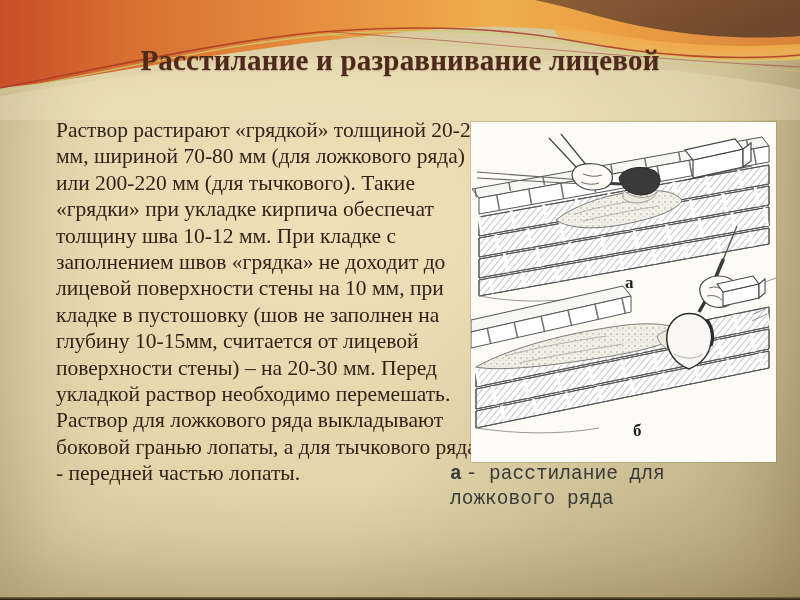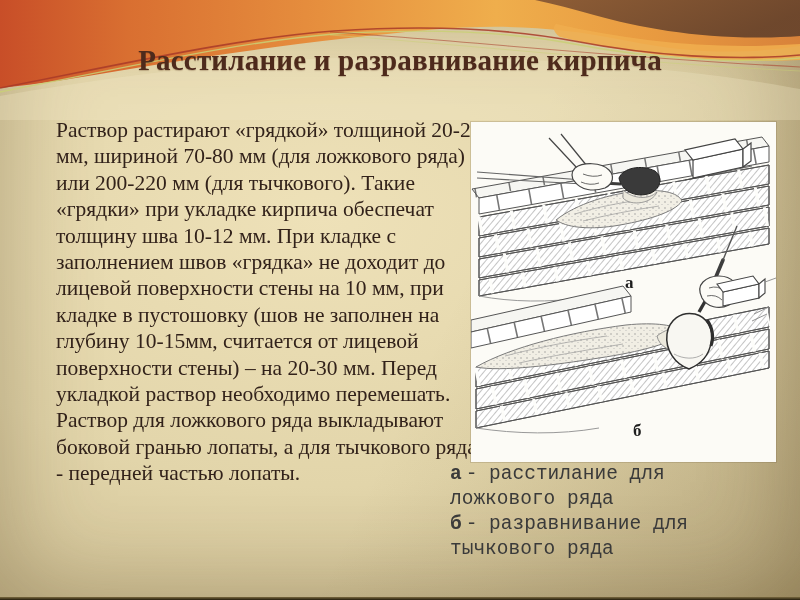--- a/index.html
+++ b/index.html
@@ -62,21 +62,21 @@
     <path d="M0,0 H800 V46 C740,55 688,53 628,41 C556,26 498,24 428,30 C338,38 228,52 118,71 C78,78 38,84 0,88 Z" fill="url(#bandGrad)"></path>
     <path d="M535,0 H800 V36 C718,42 648,30 594,15 C573,9 554,4 535,0 Z" fill="url(#brownGrad)" opacity="0.96"></path>
     <path d="M556,24 C636,42 716,50 800,44 L800,60 C716,64 634,55 560,37 C554,33 552,28 556,24 Z" fill="#f0ad4e" opacity="0.9"></path>
     <path d="M0,96 C150,70 300,53 450,57 C600,61 716,73 800,89 L800,120 L0,120 Z" fill="rgba(242,233,200,0.30)"></path>
     <path d="M0,88 C128,63 238,38 334,31 C424,25 504,28 574,41 C652,56 734,61 800,55" fill="none" stroke="#a83a28" stroke-width="1.6" opacity="0.85"></path>
     <path d="M0,92 C128,67 238,42 334,34 C428,28 504,31 574,44 C652,59 734,64 800,58" fill="none" stroke="#c9d075" stroke-width="1.3" opacity="0.85"></path>
     <path d="M330,32 C470,41 620,58 800,67" fill="none" stroke="#a83a28" stroke-width="1.1" opacity="0.55"></path>
     <path d="M330,35 C470,45 620,62 800,71" fill="none" stroke="#c9d075" stroke-width="1" opacity="0.5"></path>
   </svg>
 
-  <h1 class="title">Расстилание и разравнивание кирпича</h1>
+  <h1 class="title">Расстилание и разравнивание лицевой</h1>
 
   <p class="body-text">Раствор растирают «грядкой» толщиной 20-25 мм, шириной 70-80 мм (для ложкового ряда) или 200-220 мм (для тычкового). Такие «грядки» при укладке кирпича обеспечат толщину шва 10-12 мм. При кладке с заполнением швов «грядка» не доходит до лицевой поверхности стены на 10 мм, при кладке в пустошовку (шов не заполнен на глубину 10-15мм, считается от лицевой поверхности стены) – на 20-30 мм. Перед укладкой раствор необходимо перемешать. Раствор для ложкового ряда выкладывают боковой гранью лопаты, а для тычкового ряда - передней частью лопаты.</p>
 
   <figure class="figure">
     <svg width="305" height="340" viewBox="0 0 305 340" aria-hidden="true">
       <defs>
         <pattern id="hatch" width="5" height="5" patternUnits="userSpaceOnUse" patternTransform="rotate(40)">
           <line x1="0" y1="0" x2="0" y2="5" stroke="#8a8a8a" stroke-width="1"></line>
         </pattern>
         <pattern id="dots" width="6" height="6" patternUnits="userSpaceOnUse">
@@ -192,17 +192,16 @@
         </g>
       </g>
     </svg>
 
     <span class="fig-label fig-label-a">а</span>
     <span class="fig-label fig-label-b">б</span>
   </figure>
 
   <div class="caption">
     <div class="cap-line"><span class="cap-label">а</span><span>- расстилание для ложкового ряда</span></div>
-    <div class="cap-line"><span class="cap-label">б</span><span>- разравнивание для тычкового ряда</span></div>
   </div>
 
   <div class="bottom-edge"></div>
 </div>
 
 </body></html>

